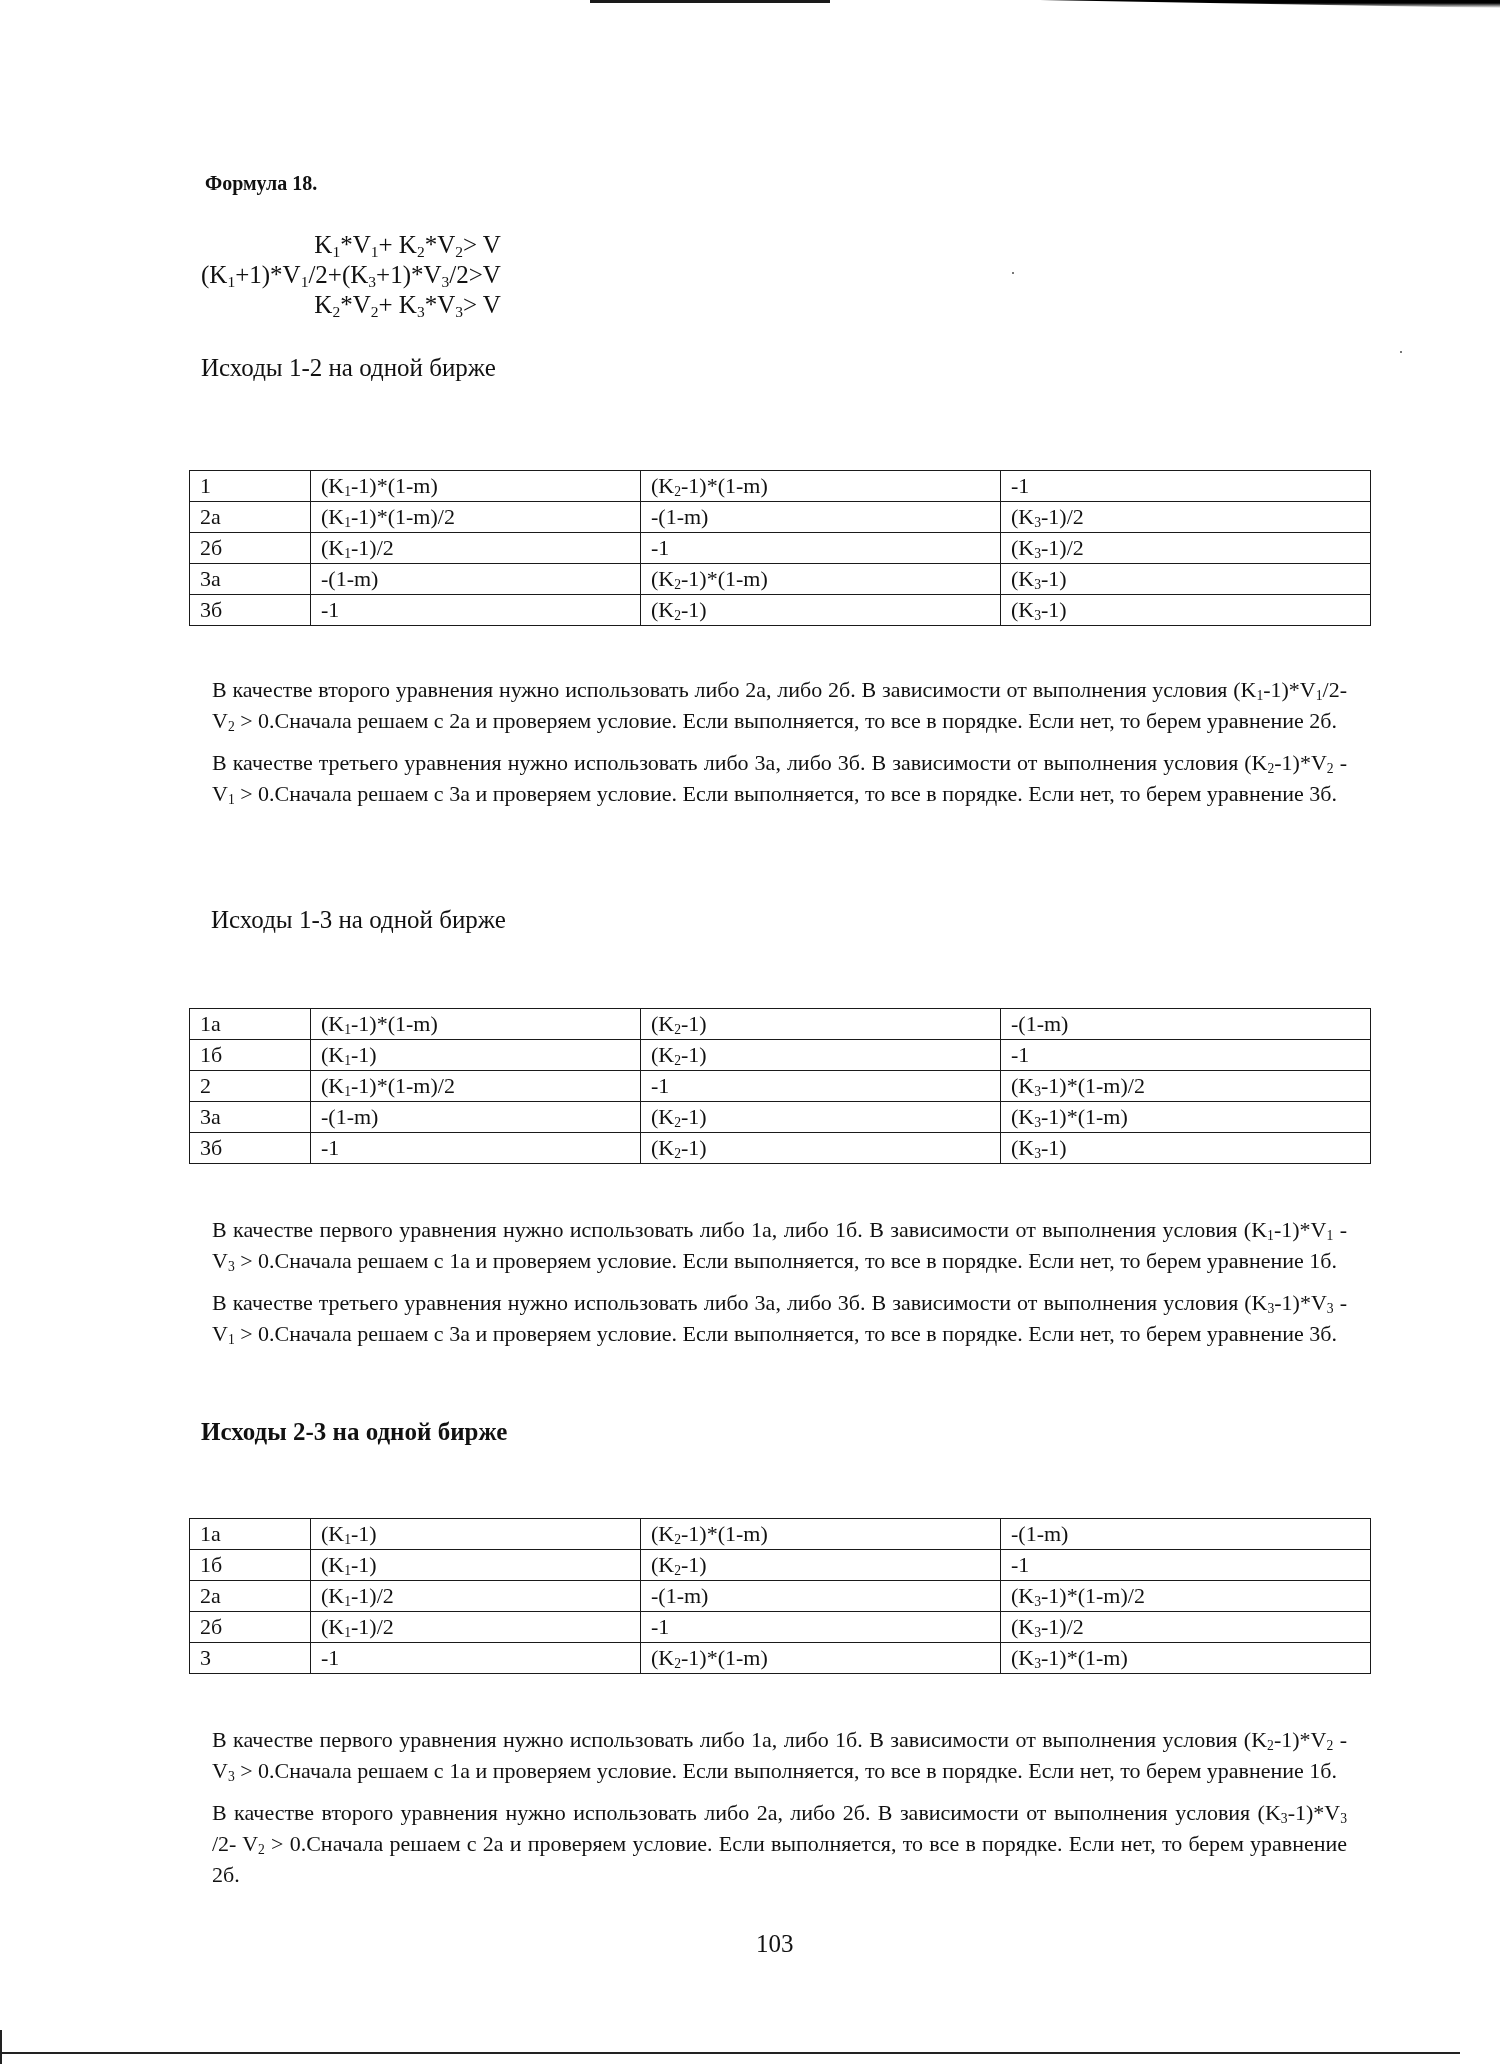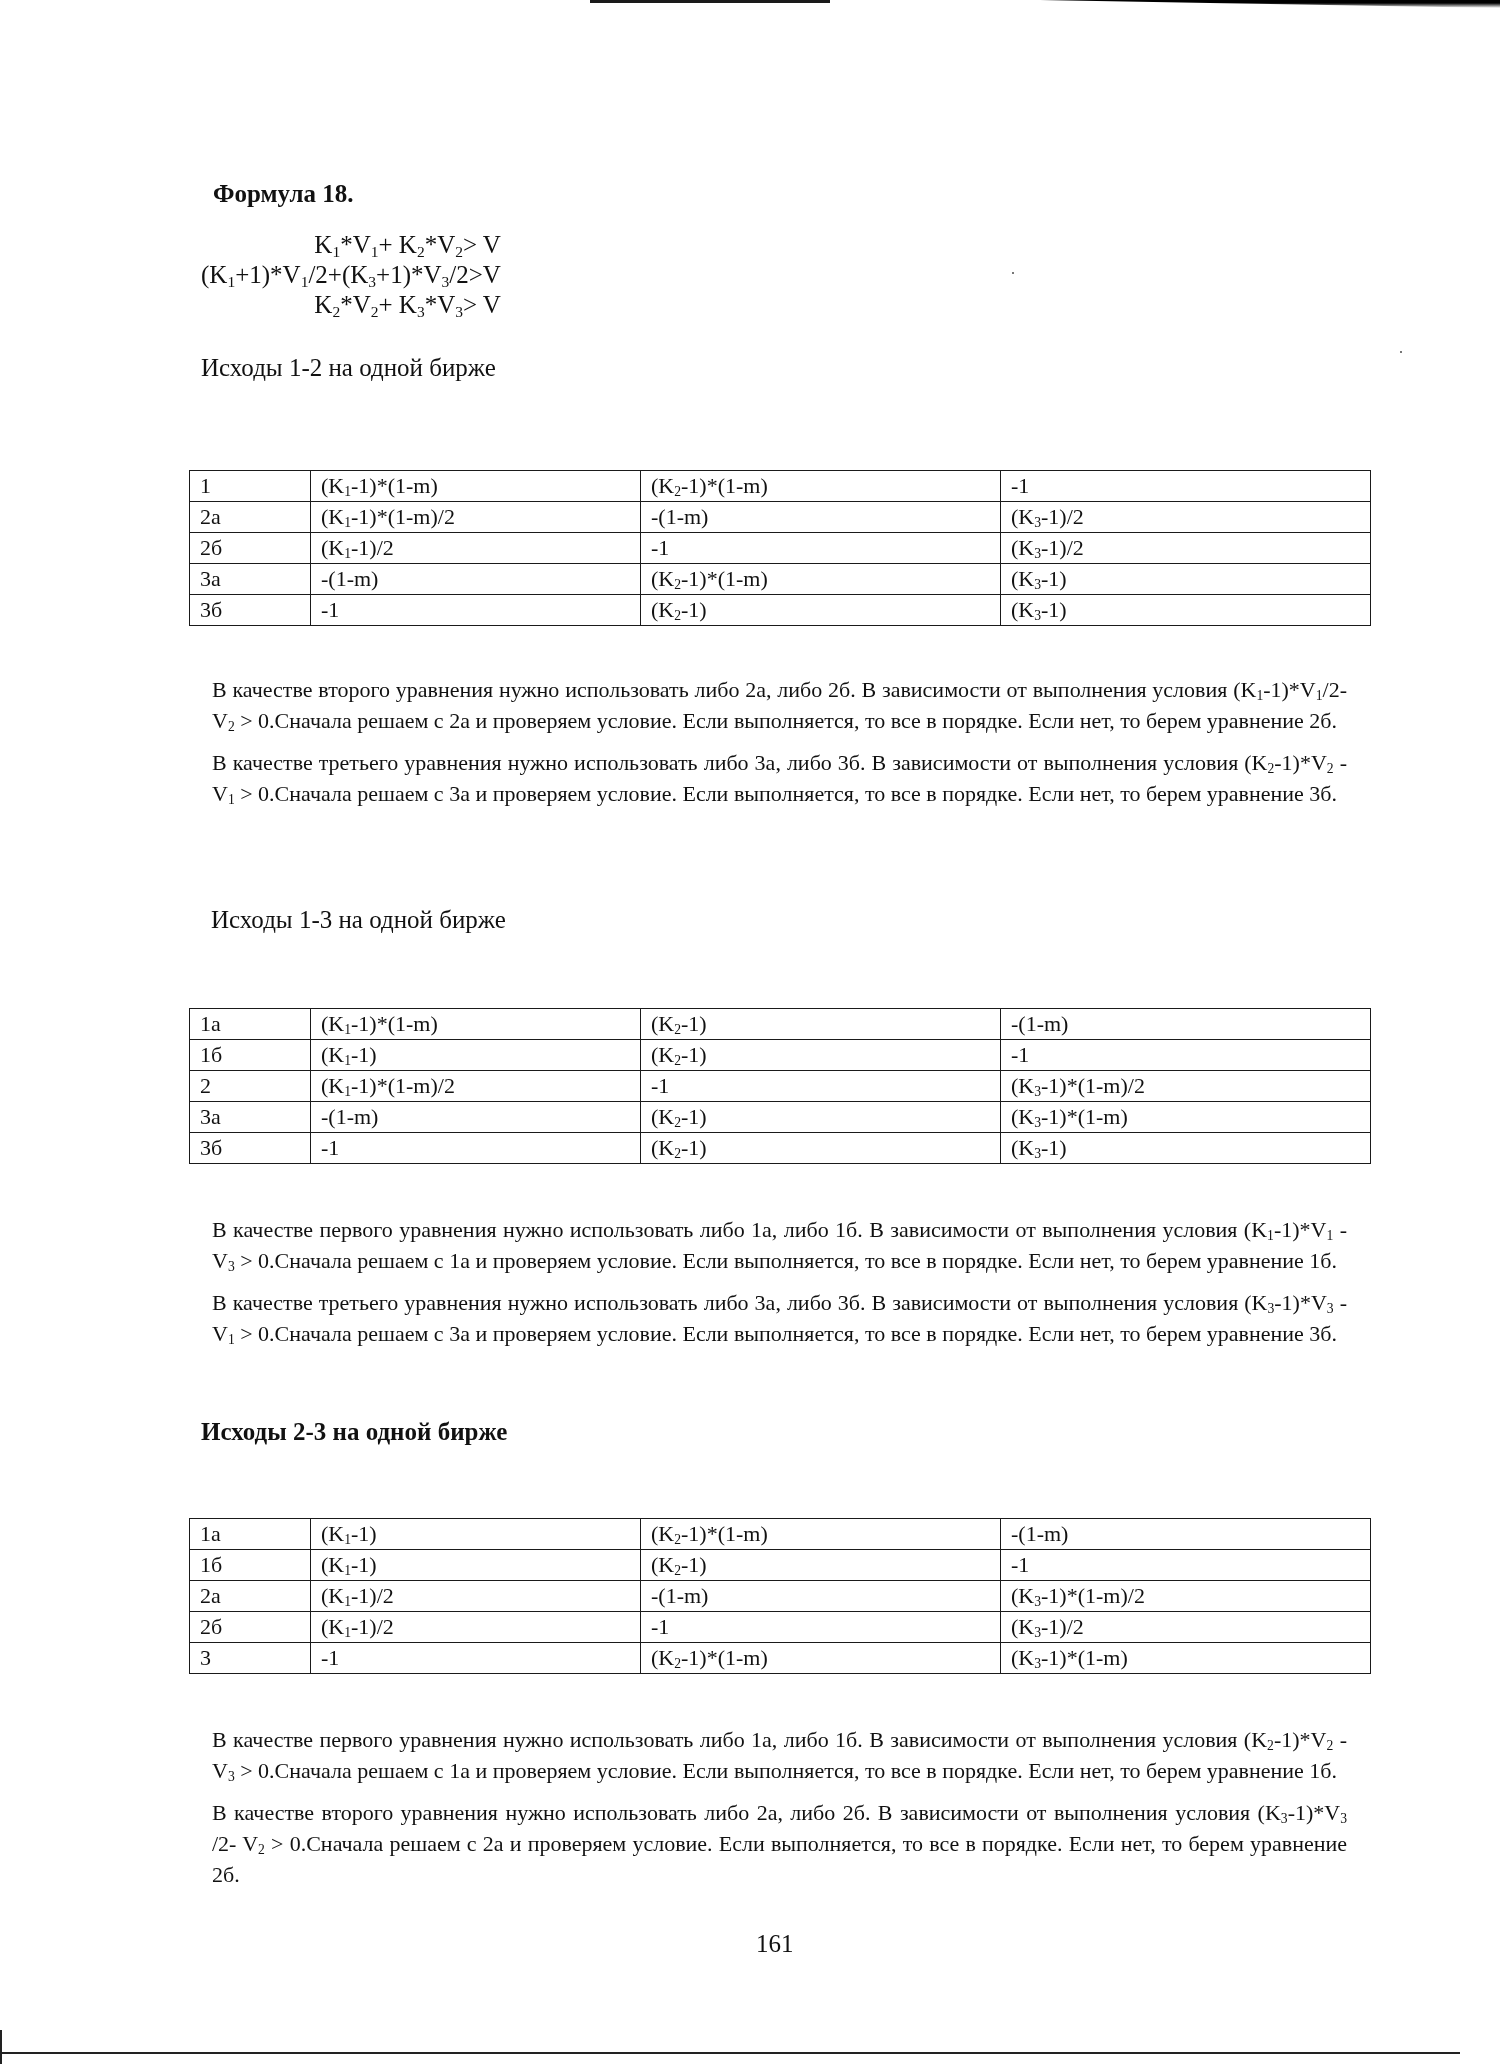--- a/index.html
+++ b/index.html
@@ -10,21 +10,21 @@
   }
   .scan-top-a { position: absolute; top: 0; left: 590px; width: 240px; height: 3px; background: #1a1a1a; }
   .scan-top-b { position: absolute; top: 0; left: 1040px; width: 460px; height: 8px; background: linear-gradient(to bottom, #000 0, #000 3px, transparent 8px); clip-path: polygon(0 0, 100% 0, 100% 100%, 40% 40%); }
   .scan-bottom { position: absolute; top: 2052px; left: 0; width: 1460px; height: 2px; background: #222; }
   .scan-left { position: absolute; top: 2030px; left: 0; width: 2px; height: 34px; background: #222; }
   .dot1 { position: absolute; top: 272px; left: 1012px; width: 2px; height: 2px; background: #777; }
   .dot2 { position: absolute; top: 351px; left: 1400px; width: 2px; height: 2px; background: #777; }
 
   .title {
     position: absolute; left: 201px; top: 168px;
-    font-size: 25px; font-weight: bold; margin: 12px;
+    font-size: 20px; font-weight: bold; margin: 4px;
   }
   .formulas { position: absolute; left: 201px; top: 230px; font-size: 25px; line-height: 30px; }
   .formulas div { white-space: nowrap; text-align: right; }
   sub { font-size: 62%; vertical-align: -0.25em; line-height: 0; }
 
   .section-title { position: absolute; left: 201px; font-size: 25px; margin: 0; font-weight: normal; }
   .section-title.s1 { top: 354px; }
   .section-title.s2 { top: 906px; margin-left: 10px; }
   .section-title.s3 { top: 1418px; font-weight: bold; }
 
@@ -202,13 +202,13 @@
         <td>(K<sub>2</sub>-1)*(1-m)</td>
         <td>(K<sub>3</sub>-1)*(1-m)</td>
       </tr>
     </tbody>
 </table>
 <div class="para p3">
     <p>В качестве первого уравнения нужно использовать либо 1а, либо 1б. В зависимости от выполнения условия (K<sub>2</sub>-1)*V<sub>2</sub> - V<sub>3</sub> &gt; 0.Сначала решаем с 1а и проверяем условие. Если выполняется, то все в порядке. Если нет, то берем уравнение 1б.</p>
     <p>В качестве второго уравнения нужно использовать либо 2а, либо 2б. В зависимости от выполнения условия (K<sub>3</sub>-1)*V<sub>3</sub> /2- V<sub>2</sub> &gt; 0.Сначала решаем с 2а и проверяем условие. Если выполняется, то все в порядке. Если нет, то берем уравнение 2б.</p>
   </div>
 
-<div class="page-number">161</div>
+<div class="page-number">103</div>
 
 </body></html>

